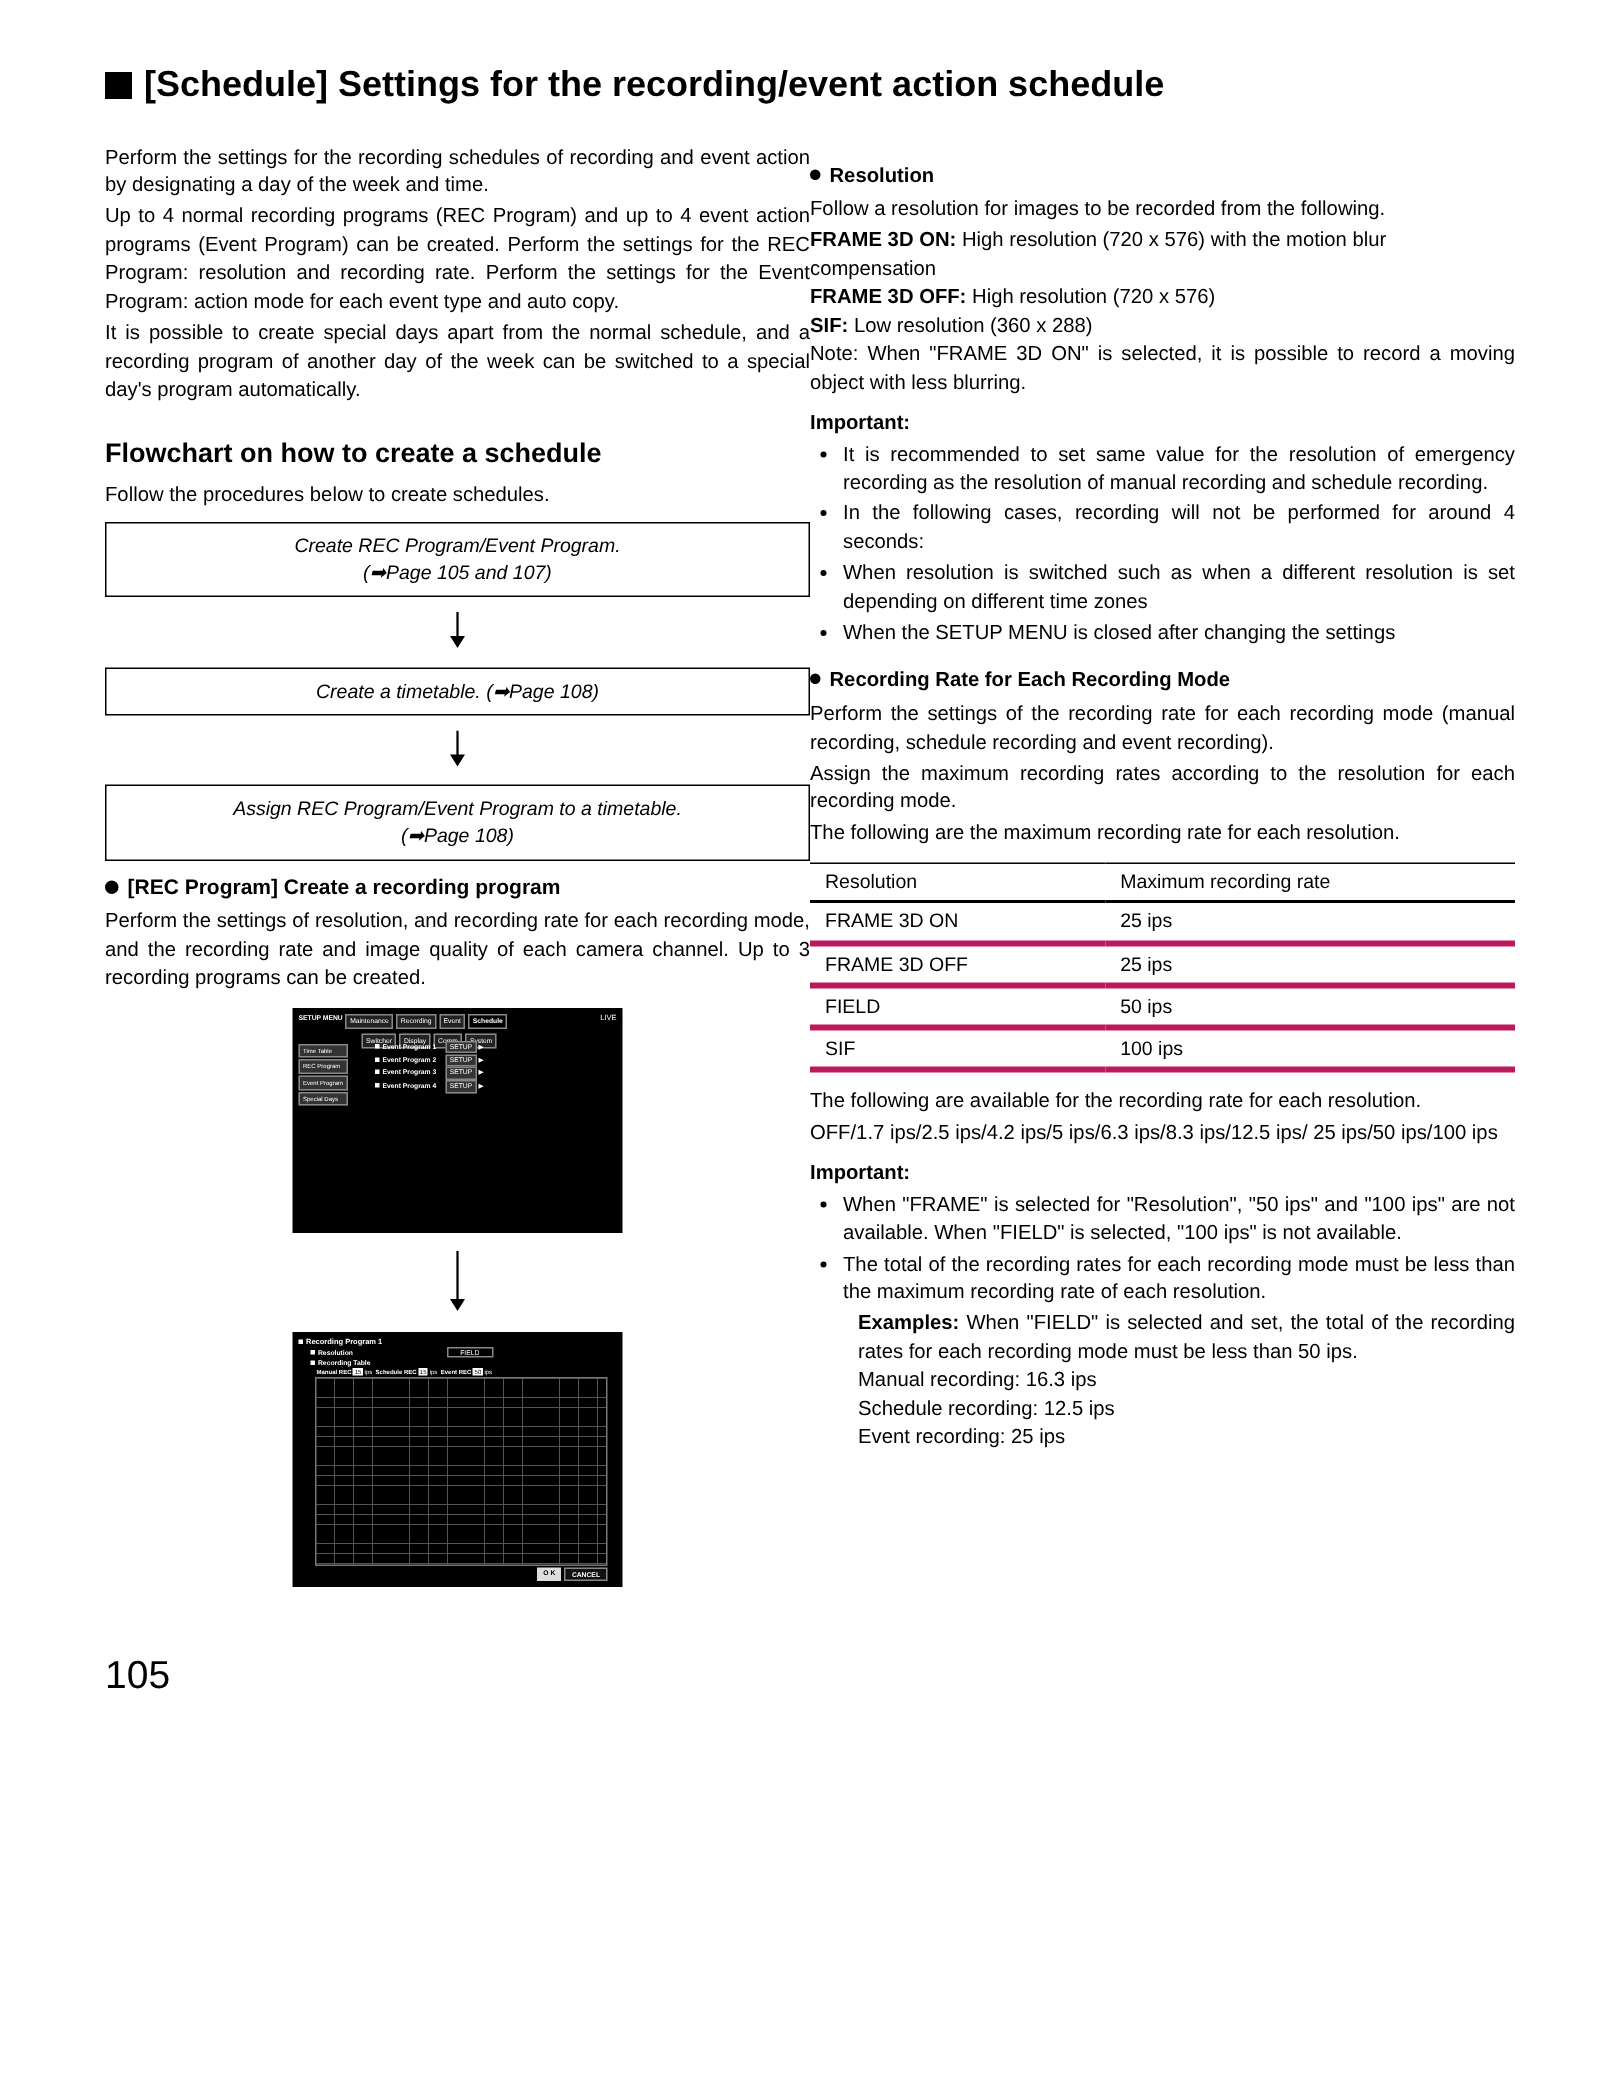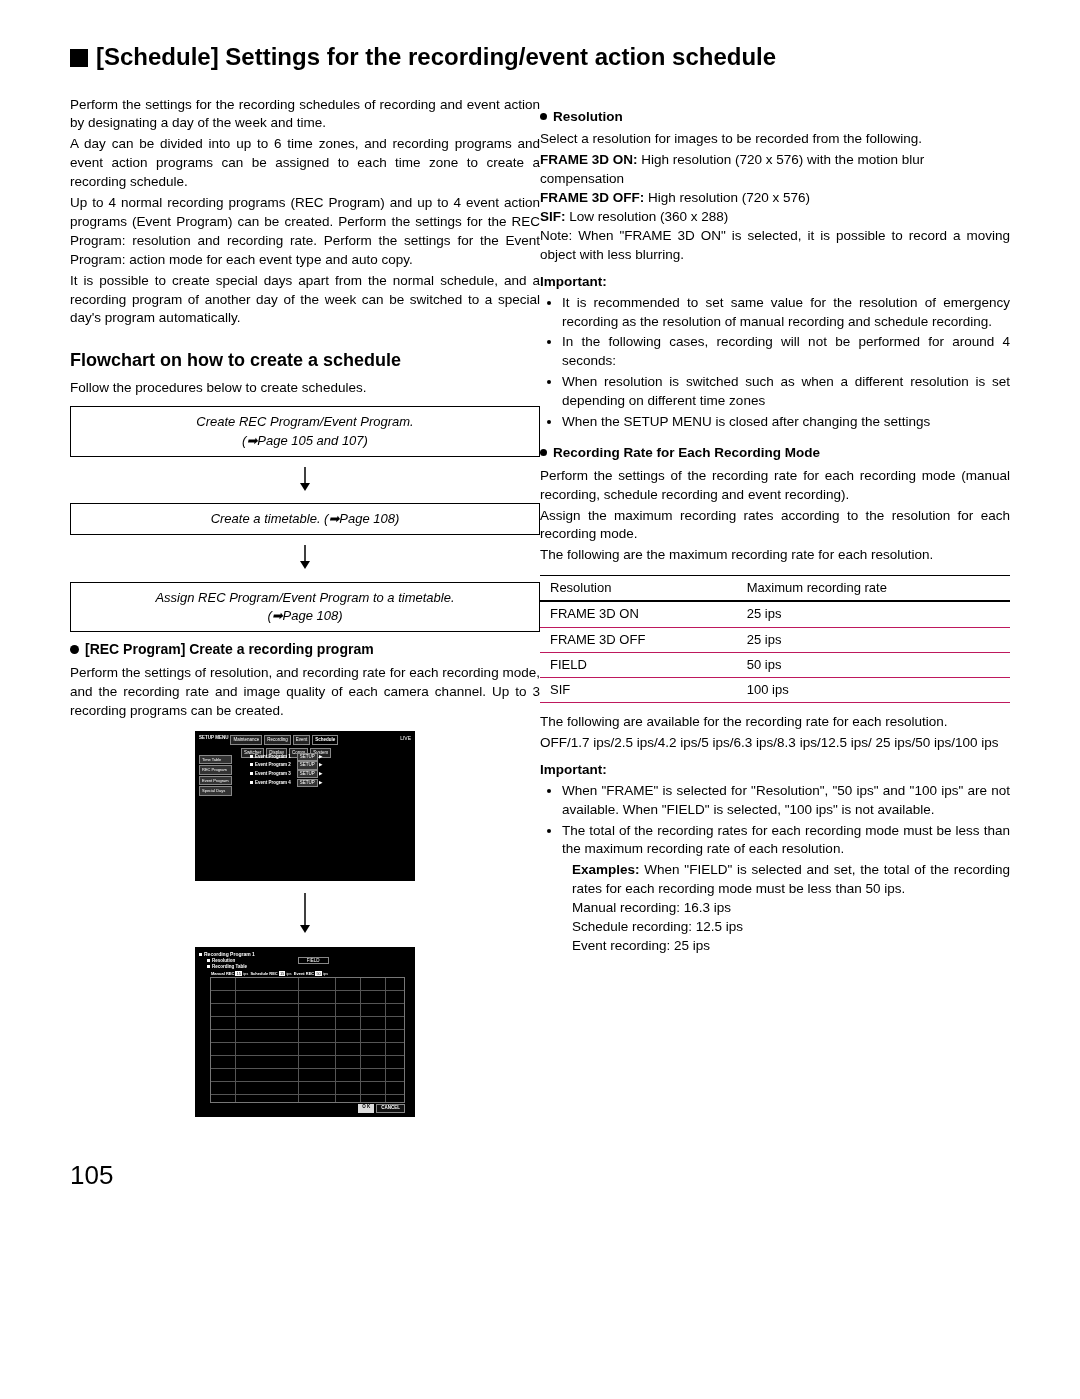--- a/index.html
+++ b/index.html
@@ -114,21 +114,21 @@
   ul li ul { list-style: none; padding-left: 10px; }
   table.rate {
     width: 100%;
     border-collapse: collapse;
     margin: 10px 0;
     font-size: 13px;
   }
   table.rate th, table.rate td {
     text-align: left;
     padding: 3px 10px;
-    border-bottom: 1px solid #be185d;
+    border-bottom: 4px solid #be185d;
     font-weight: normal;
   }
   table.rate tr:first-child td { border-top: 1px solid #000; border-bottom: 2px solid #000;}
   .pagenum {
     text-align: left;
     font-size: 26px;
     margin-top: 30px;
   }
   .shot-top {
     display: flex;
@@ -203,21 +203,20 @@
   .shot2-bottom div.blk { background:#111; color:#fff; border:0.5px solid #888;}
 </style>
 </head>
 <body>
 
 <h1><span class="sq"></span><span>[Schedule] Settings for the recording/event action schedule</span></h1>
 
 <div class="cols">
   <div class="col">
     <p>Perform the settings for the recording schedules of recording and event action by designating a day of the week and time.</p>
-    <p>A day can be divided into up to 6 time zones, and recording programs and event action programs can be assigned to each time zone to create a recording schedule.</p>
     <p>Up to 4 normal recording programs (REC Program) and up to 4 event action programs (Event Program) can be created. Perform the settings for the REC Program: resolution and recording rate. Perform the settings for the Event Program: action mode for each event type and auto copy.</p>
     <p>It is possible to create special days apart from the normal schedule, and a recording program of another day of the week can be switched to a special day's program automatically.</p>
 
     <h2>Flowchart on how to create a schedule</h2>
     <p>Follow the procedures below to create schedules.</p>
 
     <div class="flowbox-wrap">
       <span>Create REC Program/Event Program.</span><br>
       <span>(➡Page 105 and 107)</span>
     </div>
@@ -294,21 +293,21 @@
       <div class="shot2-grid"></div>
       <div class="shot2-bottom">
         <div>O K</div>
         <div class="blk">CANCEL</div>
       </div>
     </div>
   </div>
 
   <div class="col">
     <h4><span class="dot"></span><span>Resolution</span></h4>
-    <p>Select a resolution for images to be recorded from the following.</p>
+    <p>Follow a resolution for images to be recorded from the following.</p>
     <div class="options">
       <div><b>FRAME 3D ON:</b> <span>High resolution (720 x 576) with the motion blur compensation</span></div>
       <div><b>FRAME 3D OFF:</b> <span>High resolution (720 x 576)</span></div>
       <div><b>SIF:</b> <span>Low resolution (360 x 288)</span></div>
     </div>
 
     <p class="note"><b>Note:</b> <span>When "FRAME 3D ON" is selected, it is possible to record a moving object with less blurring.</span></p>
 
     <div class="important">
       <b>Important:</b>

